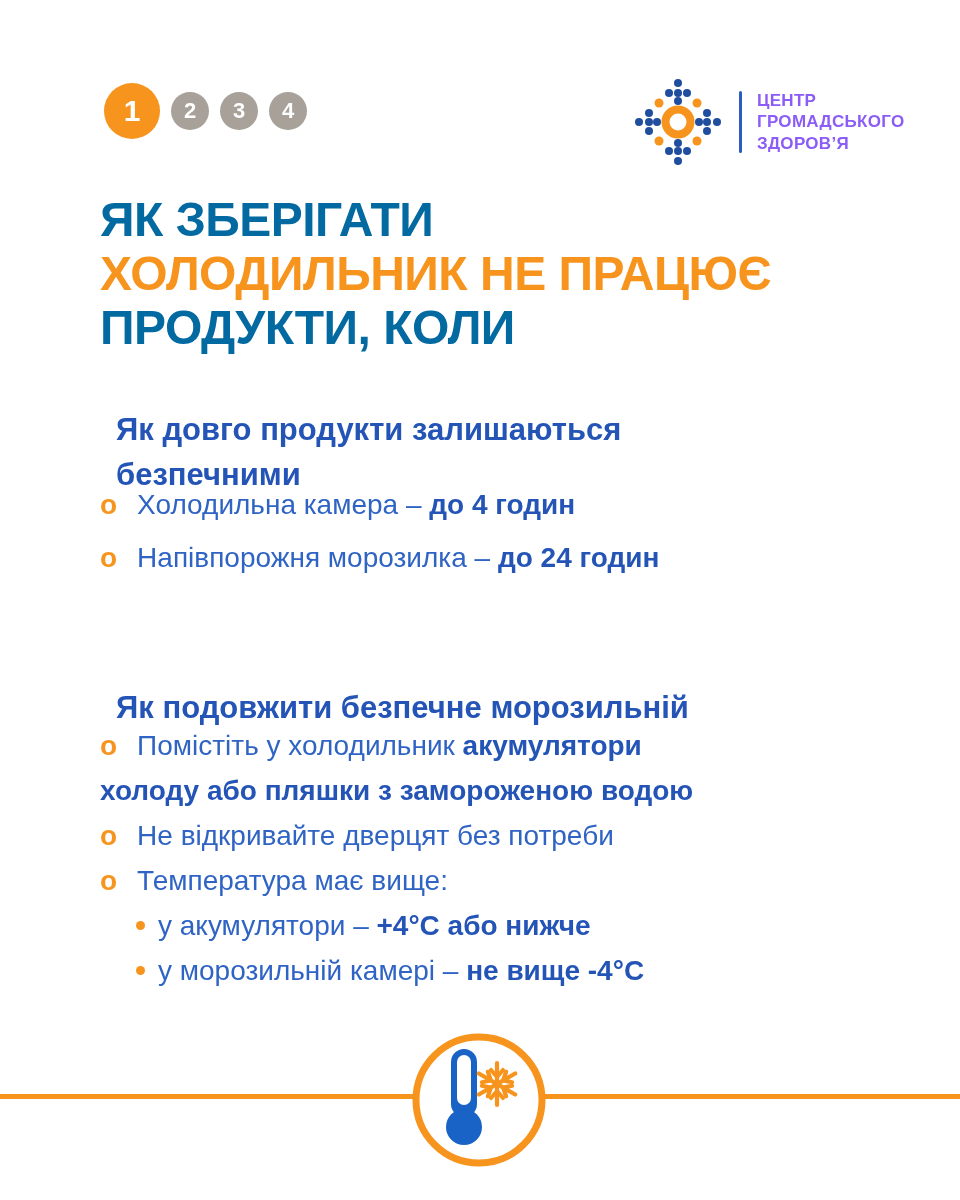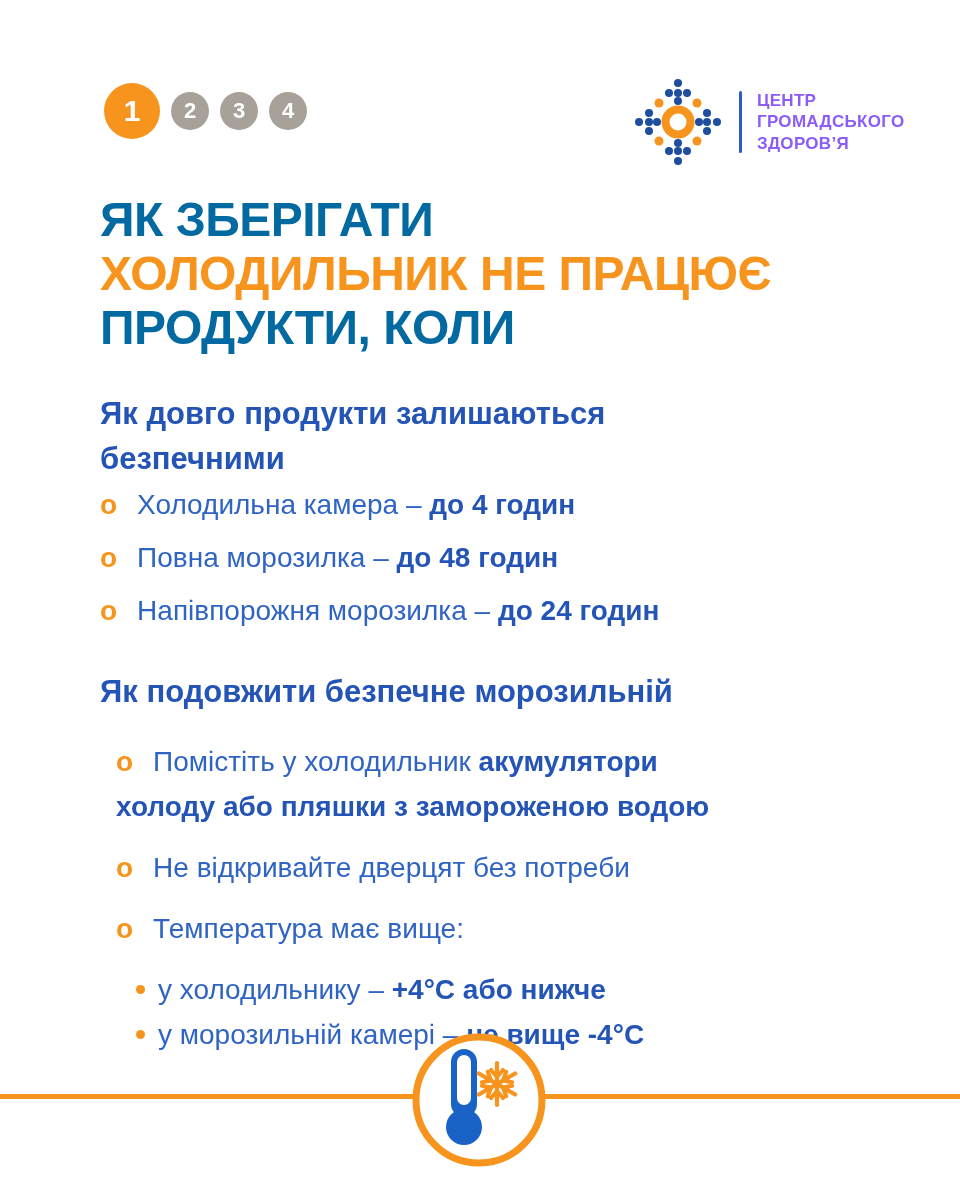--- a/index.html
+++ b/index.html
@@ -18,30 +18,30 @@
   .logo-mark{width:96px;height:96px;}
   .logo-divider{width:3px;height:62px;background:#2B5CC0;margin:0 15px 0 13px;border-radius:2px;}
   .logo-text{color:#8b5cf6;font-weight:bold;font-size:17px;line-height:21.5px;letter-spacing:0.3px;}
   
   .title{position:absolute;left:100px;top:193px;margin:0;font-size:48px;line-height:54px;
          font-weight:bold;letter-spacing:-0.5px;}
   .title .tl{display:block;white-space:nowrap;}
   .blue{color:#0369a1;}
   .orangetxt{color:#F7941D;}
   
-  .sec-h{position:absolute;left:100px;margin:0;font-size:31px;line-height:45px;
+  .sec-h{position:absolute;left:100px;margin:16px;font-size:31px;line-height:45px;
          font-weight:bold;color:#2354B6;}
   .s1h{top:391px;width:660px;}
   .s2h{top:669px;white-space:nowrap;}
   
   .bullets{position:absolute;left:100px;}
   .s1{top:488px;}
   .s1 .b-row{margin:0 6px 19px 0;line-height:34px;}
   .s2{top:723px;width:820px;}
-  .s2 .b-row{margin:16px;line-height:45px;}
+  .s2 .b-row{margin:0;line-height:45px;}
   .s2 .b-row.wrap{width:625px;}
   .b-row{font-size:28px;color:#2F64C4;}
   .b-mark{color:#F7941D;font-weight:bold;margin-right:20px;}
   .b-bold{font-weight:bold;color:#2354B6;}
   .sub-row{margin:0;padding-left:36px;font-size:28px;line-height:45px;color:#2F64C4;}
   .dot{display:inline-block;width:9px;height:9px;border-radius:50%;background:#F7941D;
        vertical-align:middle;margin-right:13px;margin-bottom:5px;}
   
   .divider{position:absolute;left:0;top:1094px;width:960px;height:5px;background:#F7941D;}
   .footer-icon{position:absolute;left:409px;top:1030px;width:140px;height:140px;}
@@ -101,31 +101,30 @@
   <h1 class="title">
     <span class="tl blue">ЯК ЗБЕРІГАТИ</span>
     <span class="tl orangetxt">ХОЛОДИЛЬНИК НЕ ПРАЦЮЄ</span>
     <span class="tl blue">ПРОДУКТИ, КОЛИ</span>
   </h1>
 
   <h2 class="sec-h s1h">Як довго продукти залишаються безпечними</h2>
 
   <div class="bullets s1">
     <p class="b-row"><span class="b-mark">o</span><span>Холодильна камера – </span><strong class="b-bold">до 4 годин</strong></p>
-    <p class="b-row"><span class="b-mark">o</span><span>Повна морозилка – </span><strong class="b-bold">до 48 годин</strong></p>
     <p class="b-row"><span class="b-mark">o</span><span>Напівпорожня морозилка – </span><strong class="b-bold">до 24 годин</strong></p>
   </div>
 
   <h2 class="sec-h s2h">Як подовжити безпечне морозильній</h2>
 
   <div class="bullets s2">
     <p class="b-row wrap"><span class="b-mark">o</span><span>Помістіть у холодильник </span><strong class="b-bold">акумулятори холоду або пляшки з замороженою водою</strong></p>
     <p class="b-row"><span class="b-mark">o</span><span>Не відкривайте дверцят без потреби</span><strong class="b-bold"></strong></p>
     <p class="b-row"><span class="b-mark">o</span><span>Температура має вище:</span><strong class="b-bold"></strong></p>
-    <p class="sub-row"><span class="dot"></span><span>у холодильнику – </span><strong class="b-bold">+4°C або нижче</strong></p>
+    <p class="sub-row"><span class="dot"></span><span>у акумулятори – </span><strong class="b-bold">+4°C або нижче</strong></p>
     <p class="sub-row"><span class="dot"></span><span>у морозильній камері – </span><strong class="b-bold">не вище -4°C</strong></p>
   </div>
 
   <div class="divider"></div>
   <svg class="footer-icon" viewBox="0 0 140 140" aria-hidden="true">
     <circle cx="70" cy="70" r="63" fill="#ffffff" stroke="#F7941D" stroke-width="7"></circle>
 
     <rect x="42" y="19" width="26" height="68" rx="13" fill="#1A63C6"></rect>
     <rect x="48" y="25" width="14" height="50" rx="7" fill="#ffffff"></rect>
     <circle cx="55" cy="97" r="18" fill="#1A63C6"></circle>

